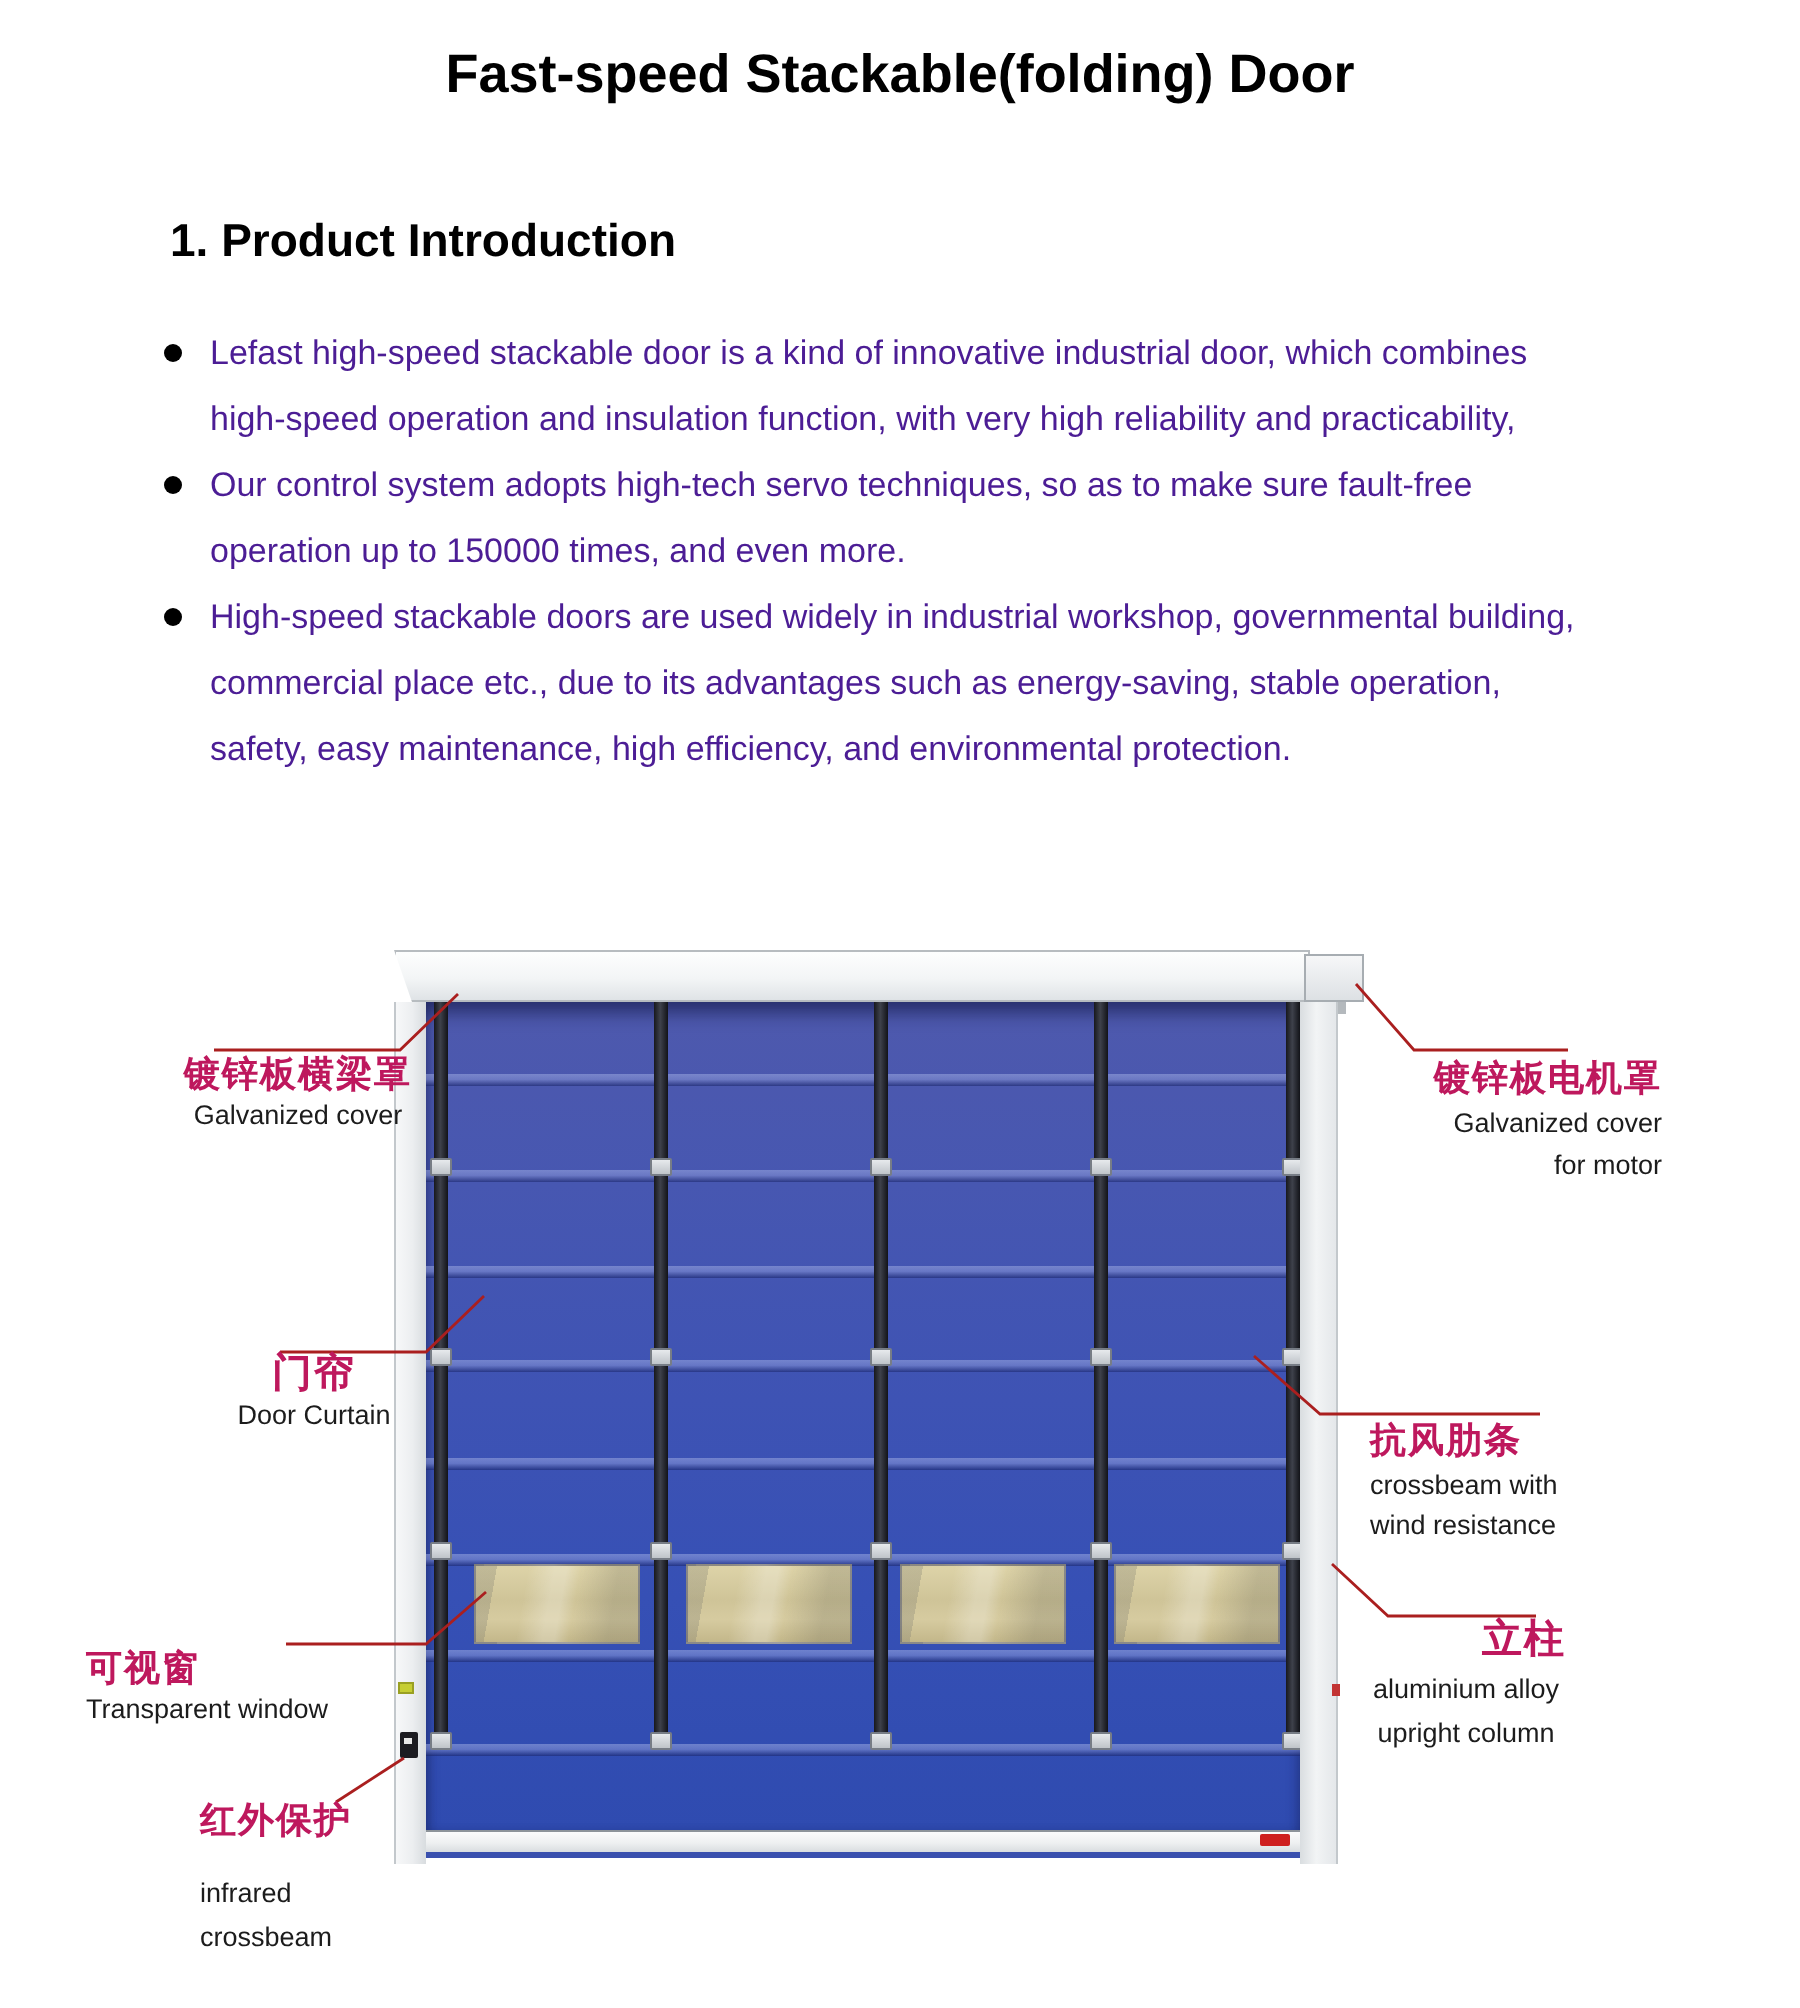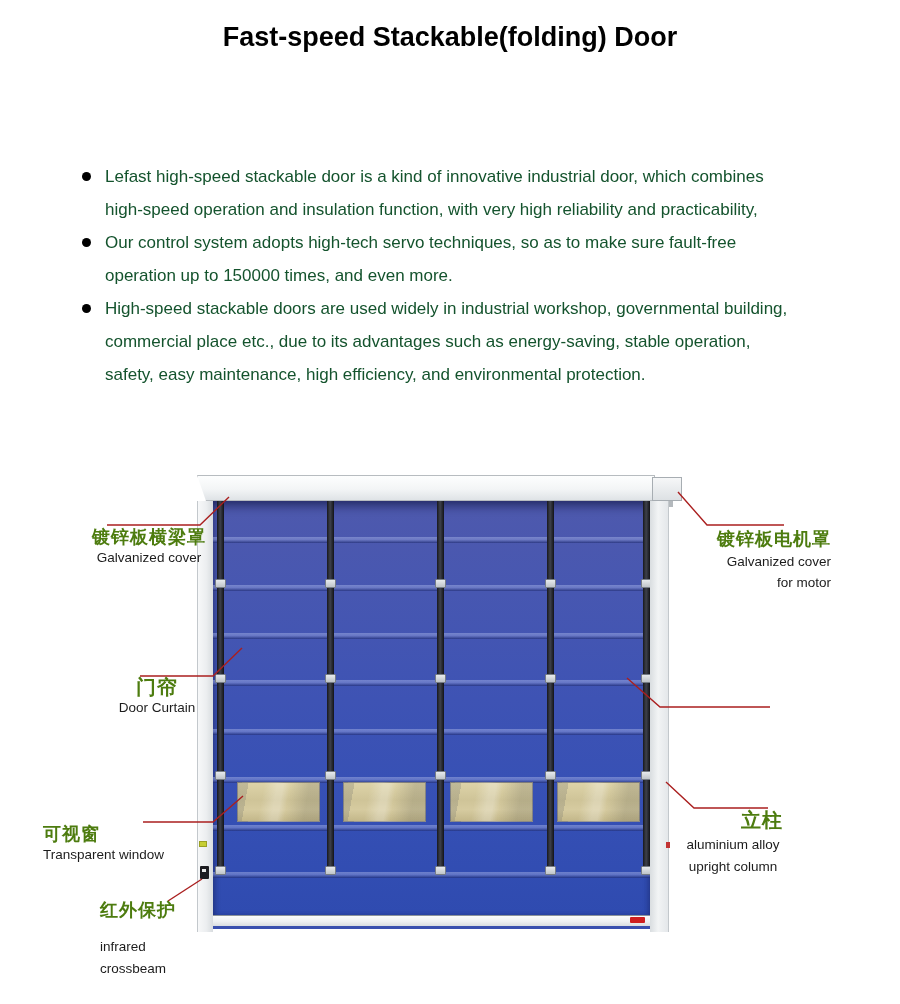--- a/index.html
+++ b/index.html
@@ -21,21 +21,21 @@
   }
   .bullets {
     position:absolute; top:160px; left:80px; width:770px;
     list-style:none;
   }
   .bullets li { position:relative; padding-left:25px; }
   .bullets li::before {
     content:""; position:absolute; left:2px; top:12px;
     width:9px; height:9px; border-radius:50%; background:#000;
   }
-  .b-line { font-size:17px; line-height:33px; color:#14532d; white-space:nowrap; }
+  .b-line { font-size:17px; line-height:33px; color:#4c1d95; white-space:nowrap; }
 
   
   .figure { position:absolute; top:470px; left:0; width:900px; height:534px; }
   .figure > div { position:absolute; }
 
   .top-cover {
     left:197px; top:5px; width:458px; height:26px;
     background:linear-gradient(180deg,#fdfefe 0%,#f3f5f6 55%,#dfe3e6 100%);
     border:1px solid #b7bcc0;
     clip-path:polygon(0 0, 100% 0, 100% 100%, 9px 100%);
@@ -96,21 +96,21 @@
 
   .sensor-yellow { left:199px; top:371px; width:8px; height:6px; background:#c6ce33; border:1px solid #9aa023; }
   .sensor-ir { left:200px; top:396px; width:9px; height:13px; background:#1c1c21; border-radius:1px; }
   .sensor-ir::after { content:""; position:absolute; left:2px; top:3px; width:4px; height:3px; background:#e8e8e8; }
   .sensor-red { left:666px; top:372px; width:4px; height:6px; background:#c23333; }
 
   .leaders { position:absolute; left:0; top:0; pointer-events:none; }
 
   
   .lbl { position:absolute; }
-  .lbl .zh { font-size:18px; font-weight:600; color:#4d7c0f; line-height:20px; letter-spacing:1px; }
+  .lbl .zh { font-size:18px; font-weight:600; color:#be185d; line-height:20px; letter-spacing:1px; }
   .lbl .zh.big { font-size:20px; }
   .lbl .en { font-size:13.5px; color:#1c1c1c; line-height:21px; }
   .lbl-l1 { left:59px;  top:57px;  width:180px; text-align:center; }
   .lbl-l2 { left:91px;  top:207px; width:132px; text-align:center; }
   .lbl-l3 { left:43px;  top:354px; width:150px; text-align:left; }
   .lbl-l4 { left:100px; top:430px; width:120px; text-align:left; }
   .lbl-l4 .zh { margin-bottom:16px; }
   .lbl-l4 .en { line-height:22px; }
   .lbl-r1 { left:681px; top:59px;  width:150px; text-align:right; }
   .lbl-r1 .zh { margin-bottom:2px; }
@@ -120,20 +120,21 @@
   .lbl-r3 { left:683px; top:340px; width:100px; text-align:center; }
   .lbl-r3 .zh { margin-bottom:4px;text-align:right; }
   .lbl-r3 .en { line-height:22px; }
 </style>
 </head>
 <body>
 
 <div id="page">
 
   <div class="title">Fast-speed Stackable(folding) Door</div>
+  <div class="heading">1. Product Introduction</div>
 
   <ul class="bullets">
     <li>
       <div class="b-line">Lefast high-speed stackable door is a kind of innovative industrial door, which combines</div>
       <div class="b-line">high-speed operation and insulation function, with very high reliability and practicability,</div>
     </li>
     <li>
       <div class="b-line">Our control system adopts high-tech servo techniques, so as to make sure fault-free</div>
       <div class="b-line">operation up to 150000 times, and even more.</div>
     </li>
@@ -229,20 +230,25 @@
       <div class="en">infrared</div>
       <div class="en">crossbeam</div>
     </div>
 
     <div class="lbl lbl-r1">
       <div class="zh">镀锌板电机罩</div>
       <div class="en">Galvanized cover</div>
       <div class="en">for motor</div>
     </div>
 
+    <div class="lbl lbl-r2">
+      <div class="zh">抗风肋条</div>
+      <div class="en">crossbeam with</div>
+      <div class="en">wind resistance</div>
+    </div>
 
     <div class="lbl lbl-r3">
       <div class="zh big">立柱</div>
       <div class="en">aluminium alloy</div>
       <div class="en">upright column</div>
     </div>
 
   </div>
 </div>
 

